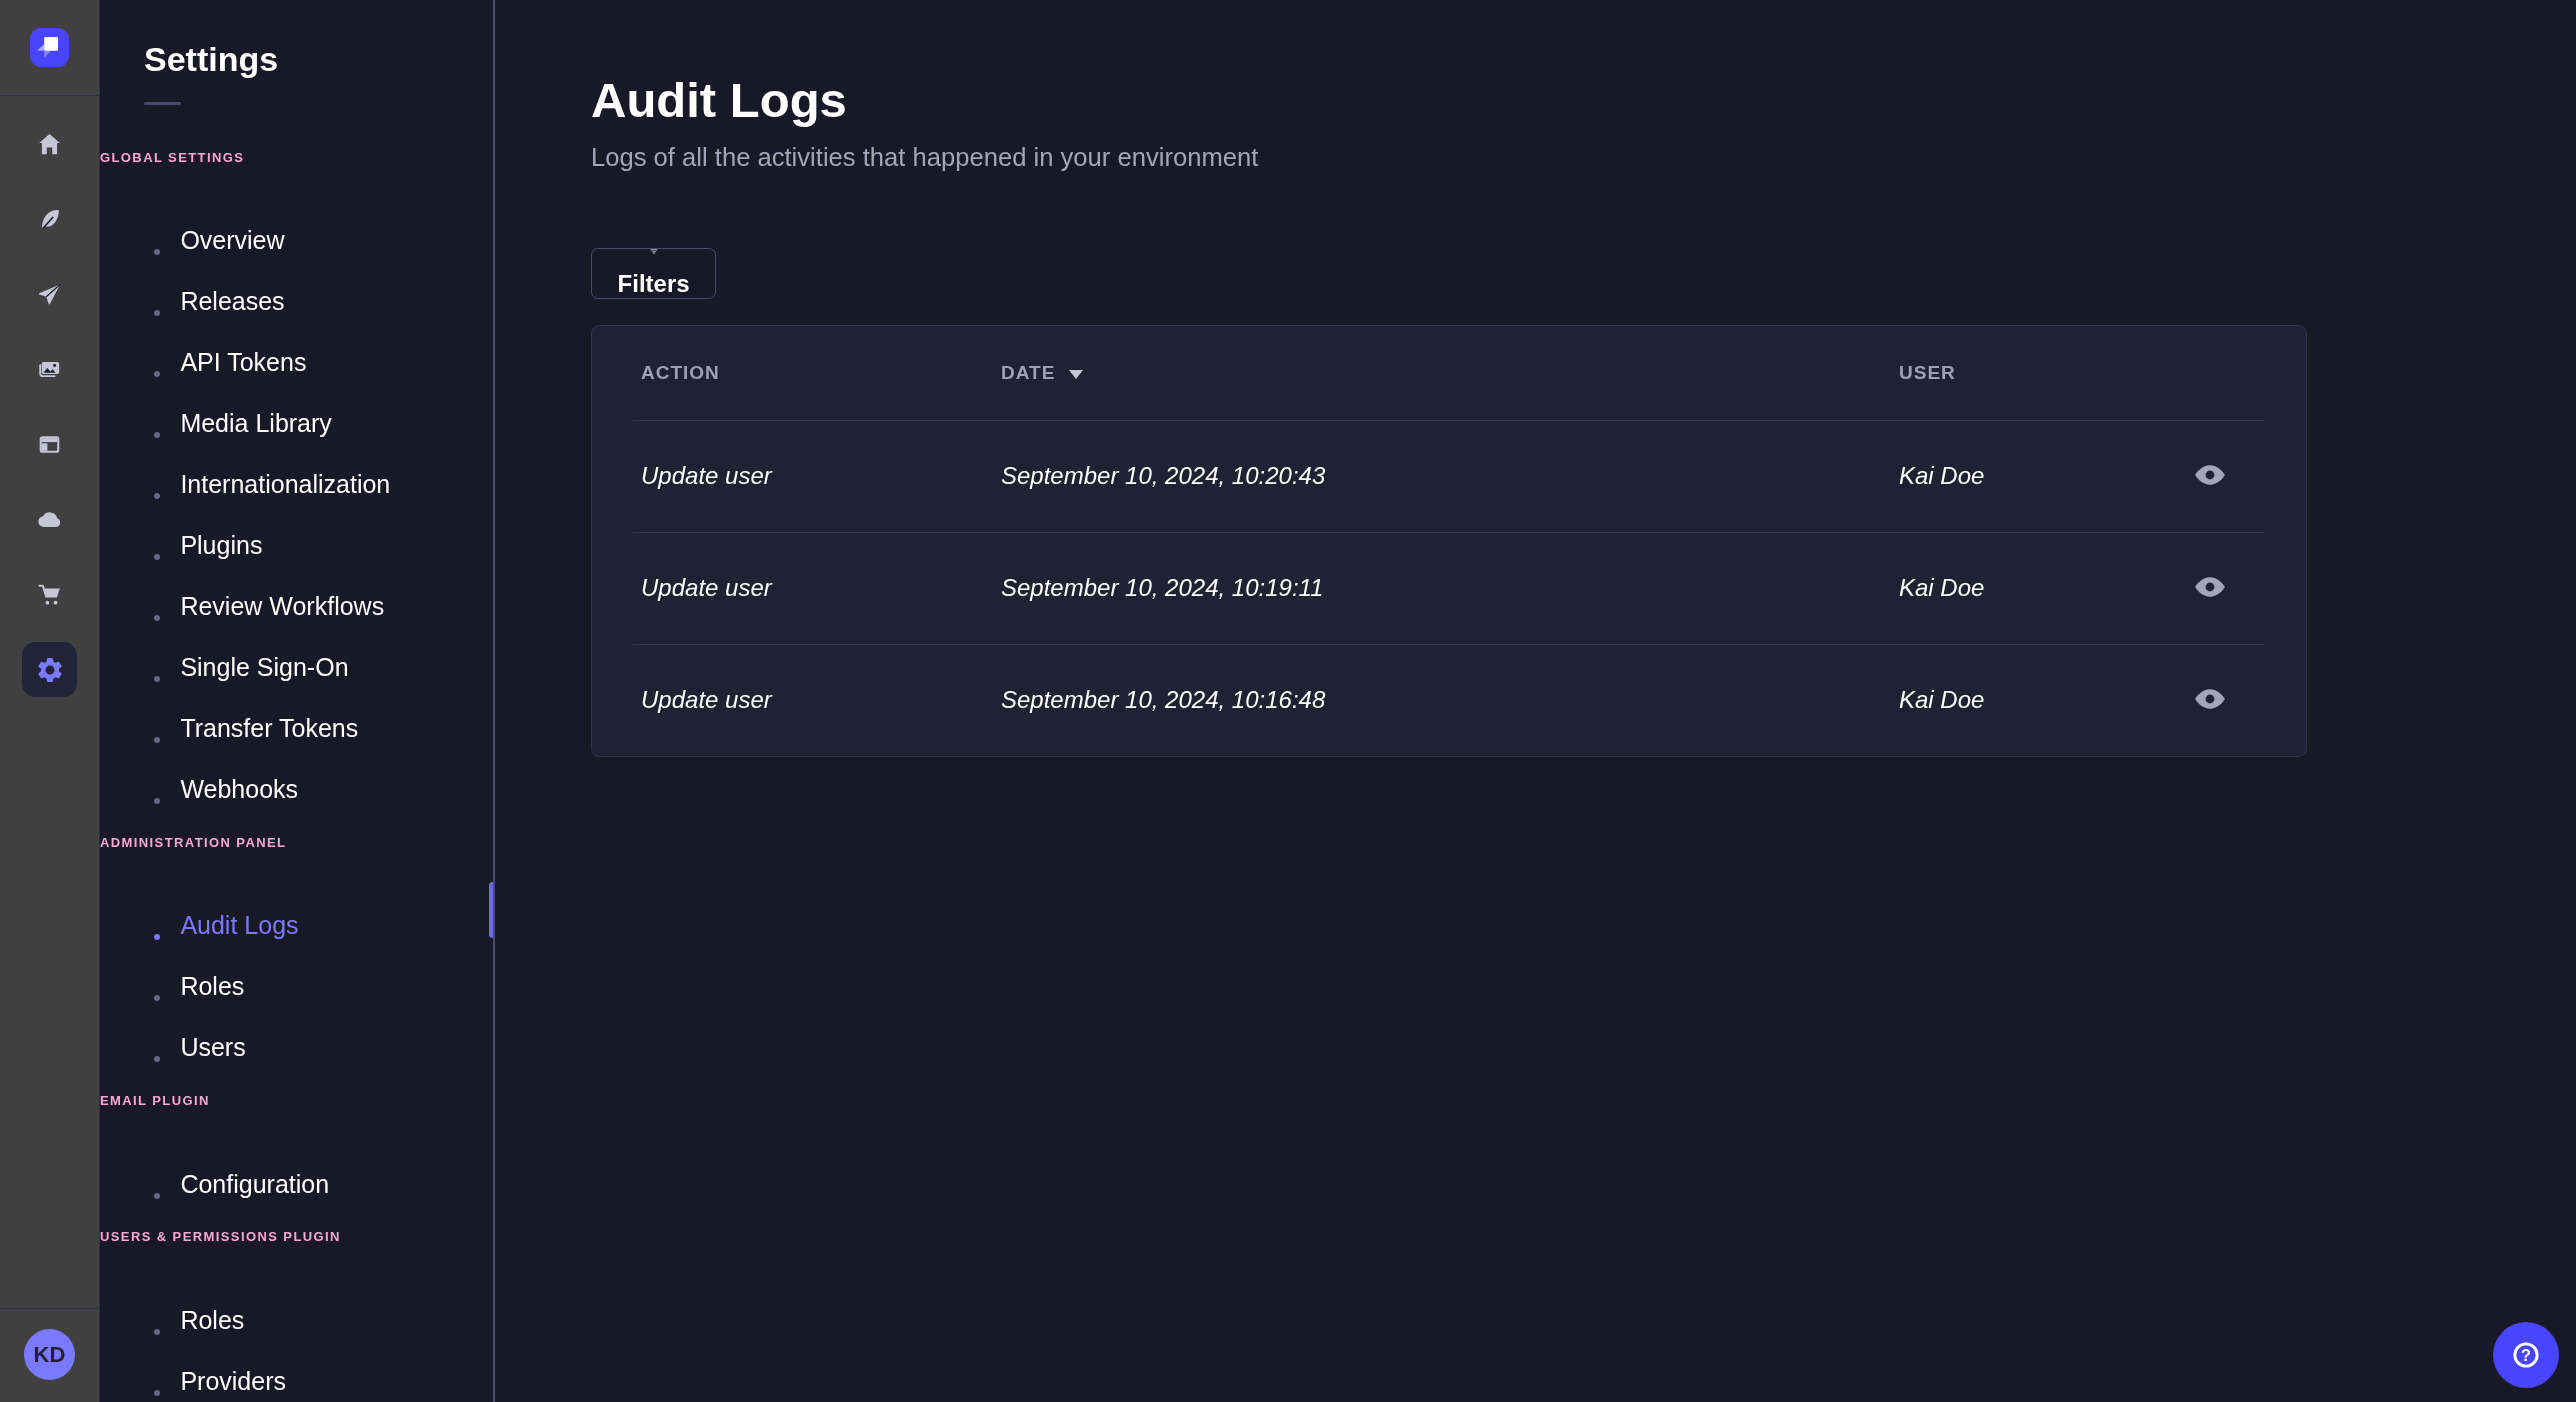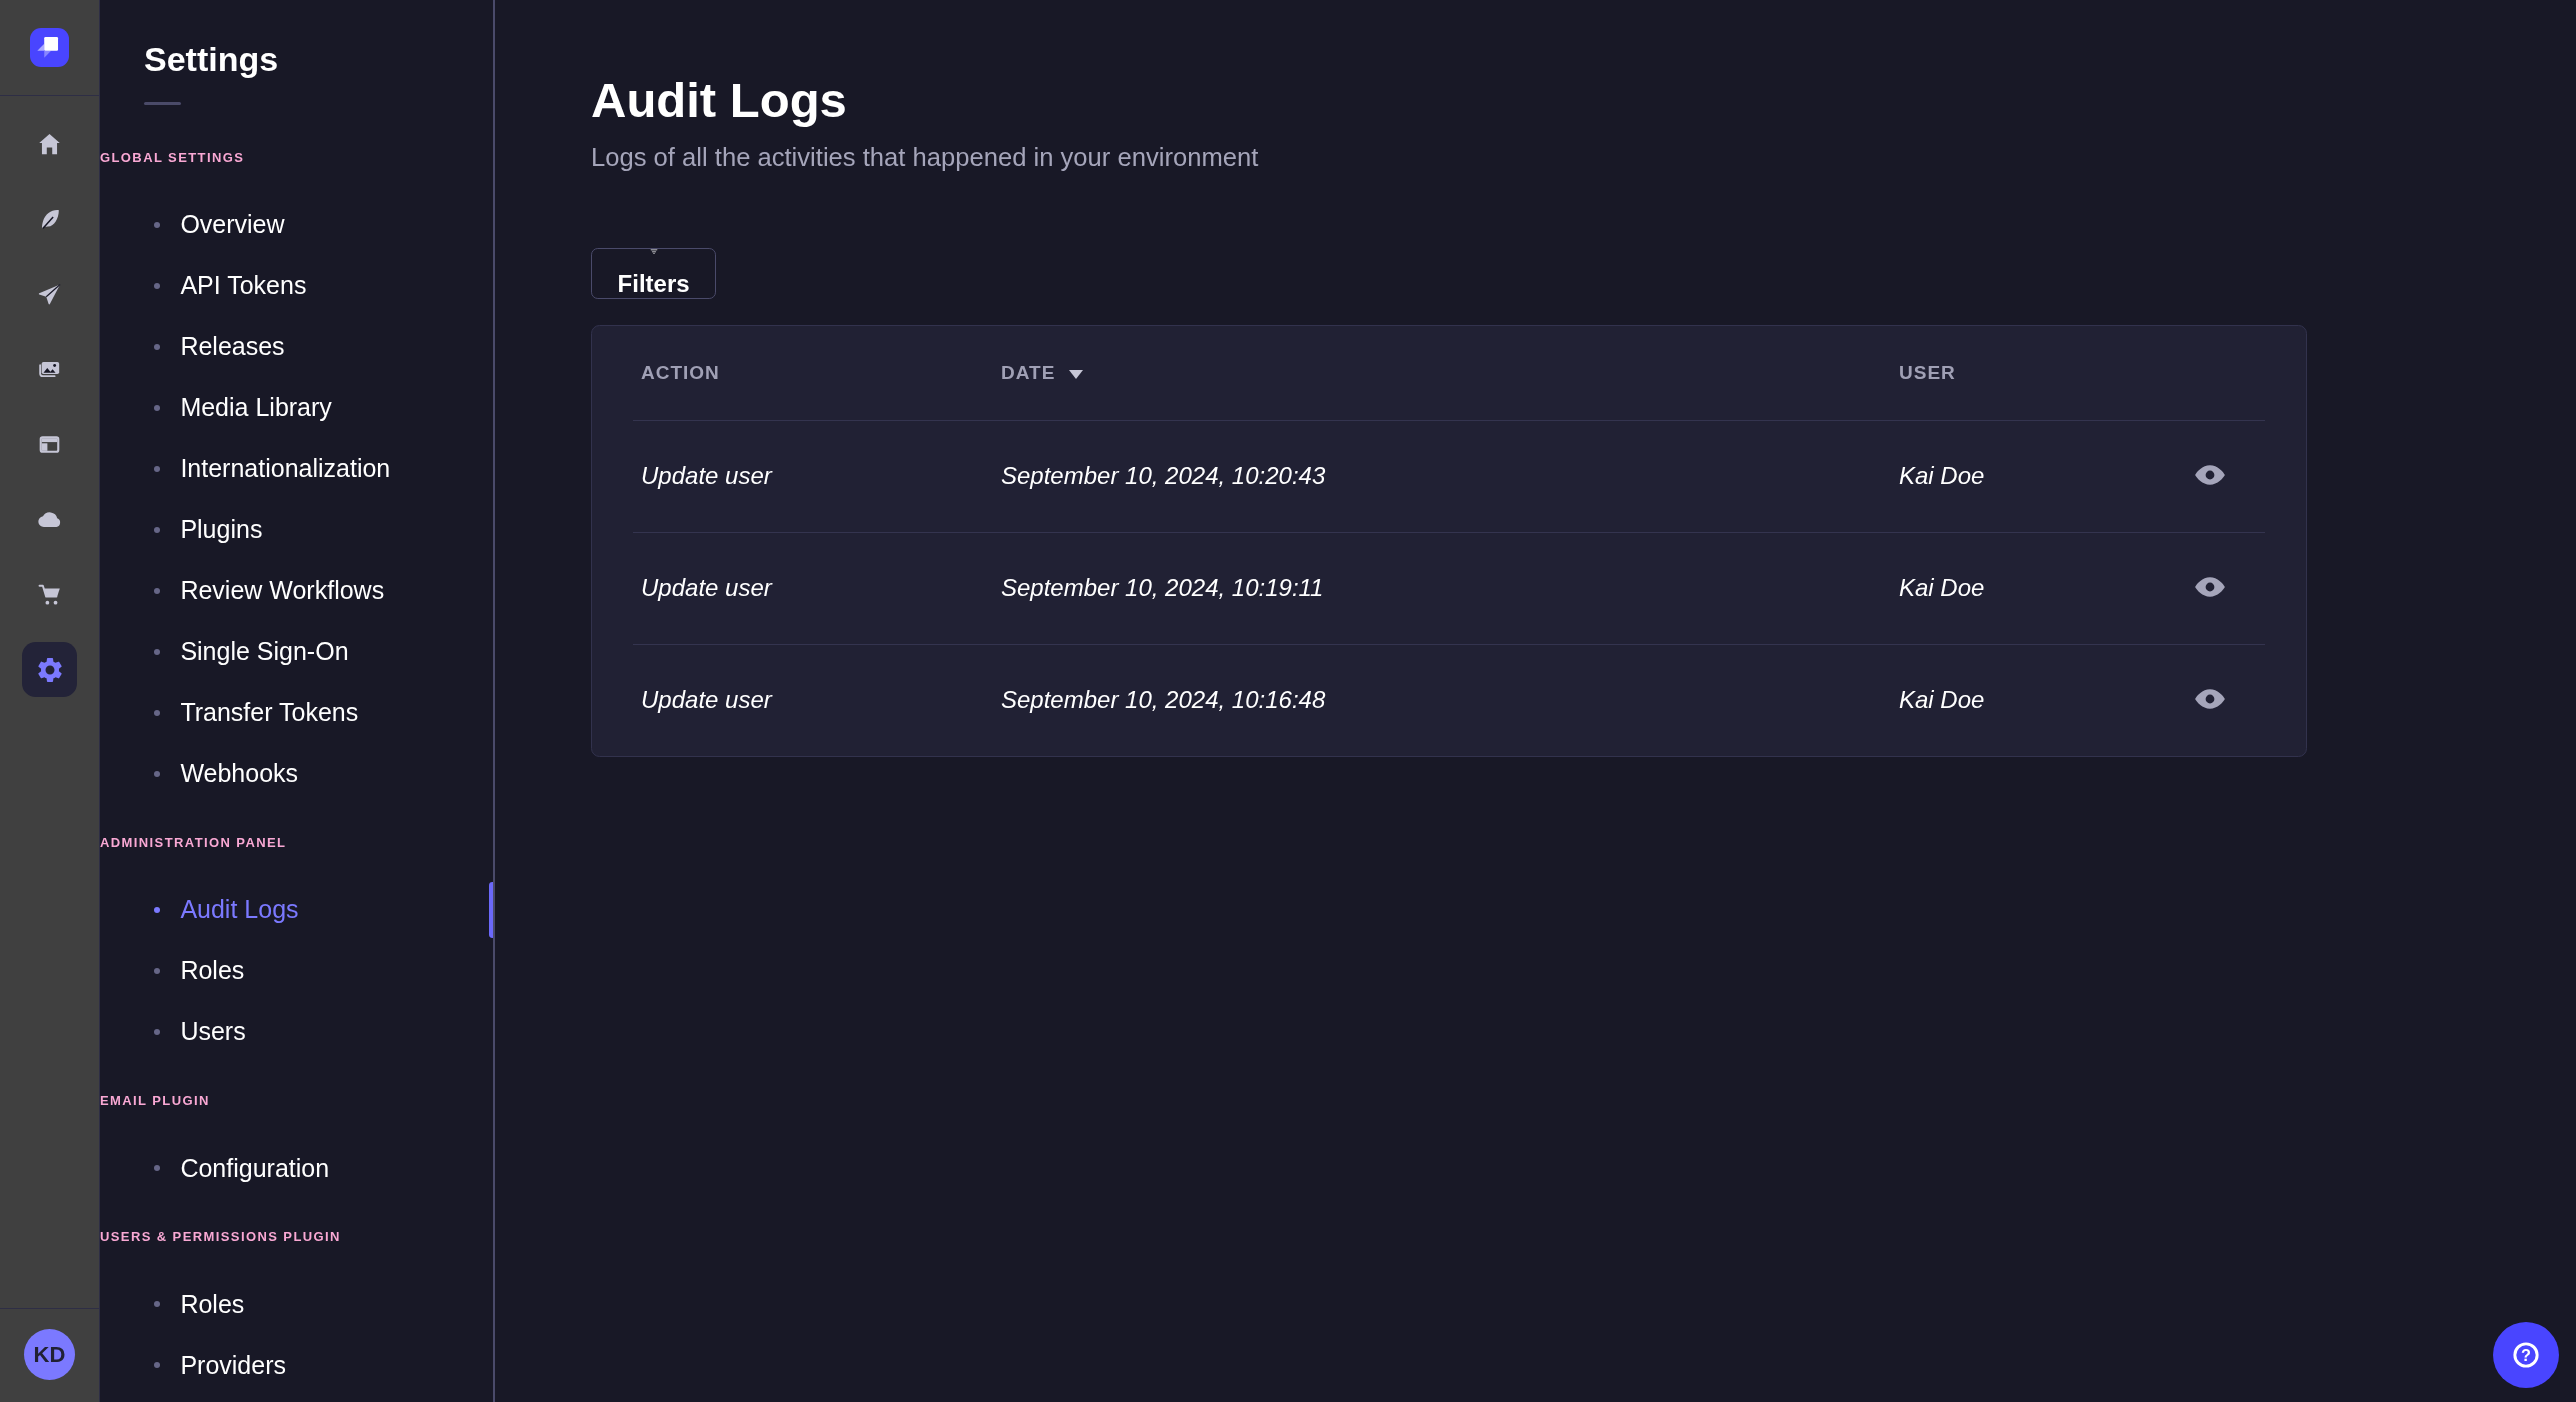--- a/index.html
+++ b/index.html
@@ -84,21 +84,21 @@
   .section { margin-top: 25.6px; }
   .section.first { margin-top: 40px; }
   .section-label {
     height: 25.6px;
     display: flex; align-items: center;
     font-size: 13px; font-weight: 700; letter-spacing: 1.4px;
     color: #f9a8d4; text-transform: uppercase;
   }
   .section-items { margin-top: 24px; }
   .nav-item {
-    height: 61px; display: flex; align-items: center;
+    height: 61px; display: flex; align-items: flex-end;
     padding-left: 54px; cursor: pointer; position: relative;
   }
   .bullet {
     width: 6px; height: 6px; border-radius: 50%;
     background: #666687; margin-right: 20.4px; flex-shrink: 0;
   }
   .nav-item span.lbl { font-size: 25px; color: #ffffff; }
   .nav-item.active span.lbl { color: #7b79ff; font-weight: 500; }
   .nav-item.active .bullet { background: #7b79ff; }
   .nav-item.active::after {
@@ -246,25 +246,25 @@
 
     <div class="section first">
       <div class="section-label">GLOBAL SETTINGS</div>
       <div class="section-items">
         <div class="nav-item">
             <span class="bullet"></span>
             <span class="lbl">Overview</span>
           </div>
         <div class="nav-item">
             <span class="bullet"></span>
+            <span class="lbl">Releases</span>
+          </div>
+        <div class="nav-item">
+            <span class="bullet"></span>
             <span class="lbl">API Tokens</span>
-          </div>
-        <div class="nav-item">
-            <span class="bullet"></span>
-            <span class="lbl">Releases</span>
           </div>
         <div class="nav-item">
             <span class="bullet"></span>
             <span class="lbl">Media Library</span>
           </div>
         <div class="nav-item">
             <span class="bullet"></span>
             <span class="lbl">Internationalization</span>
           </div>
         <div class="nav-item">

